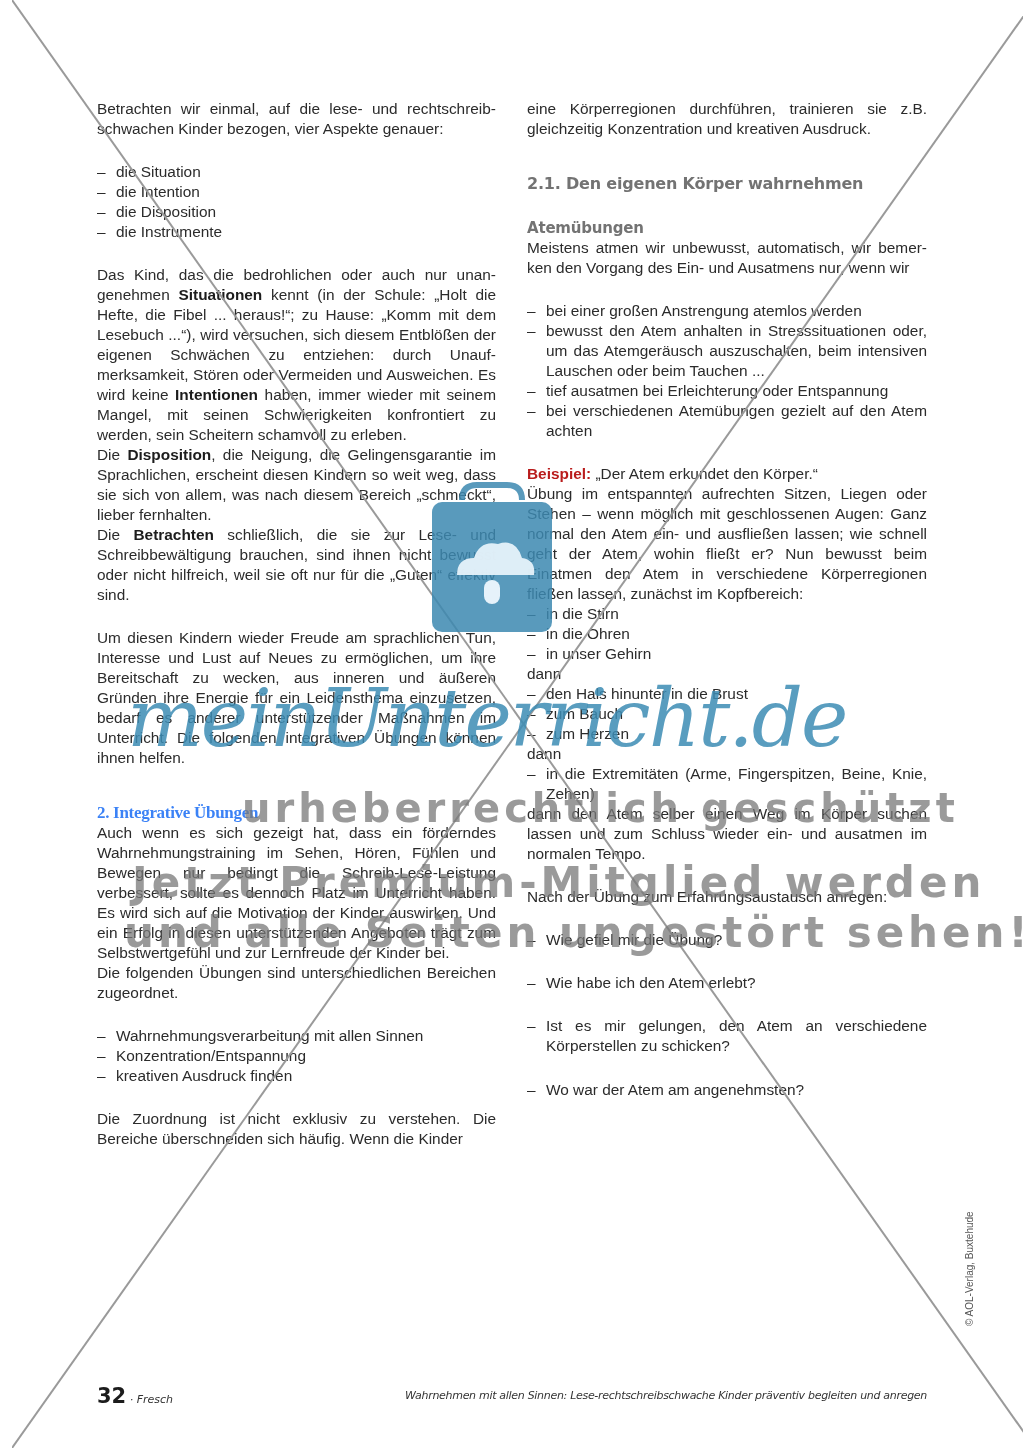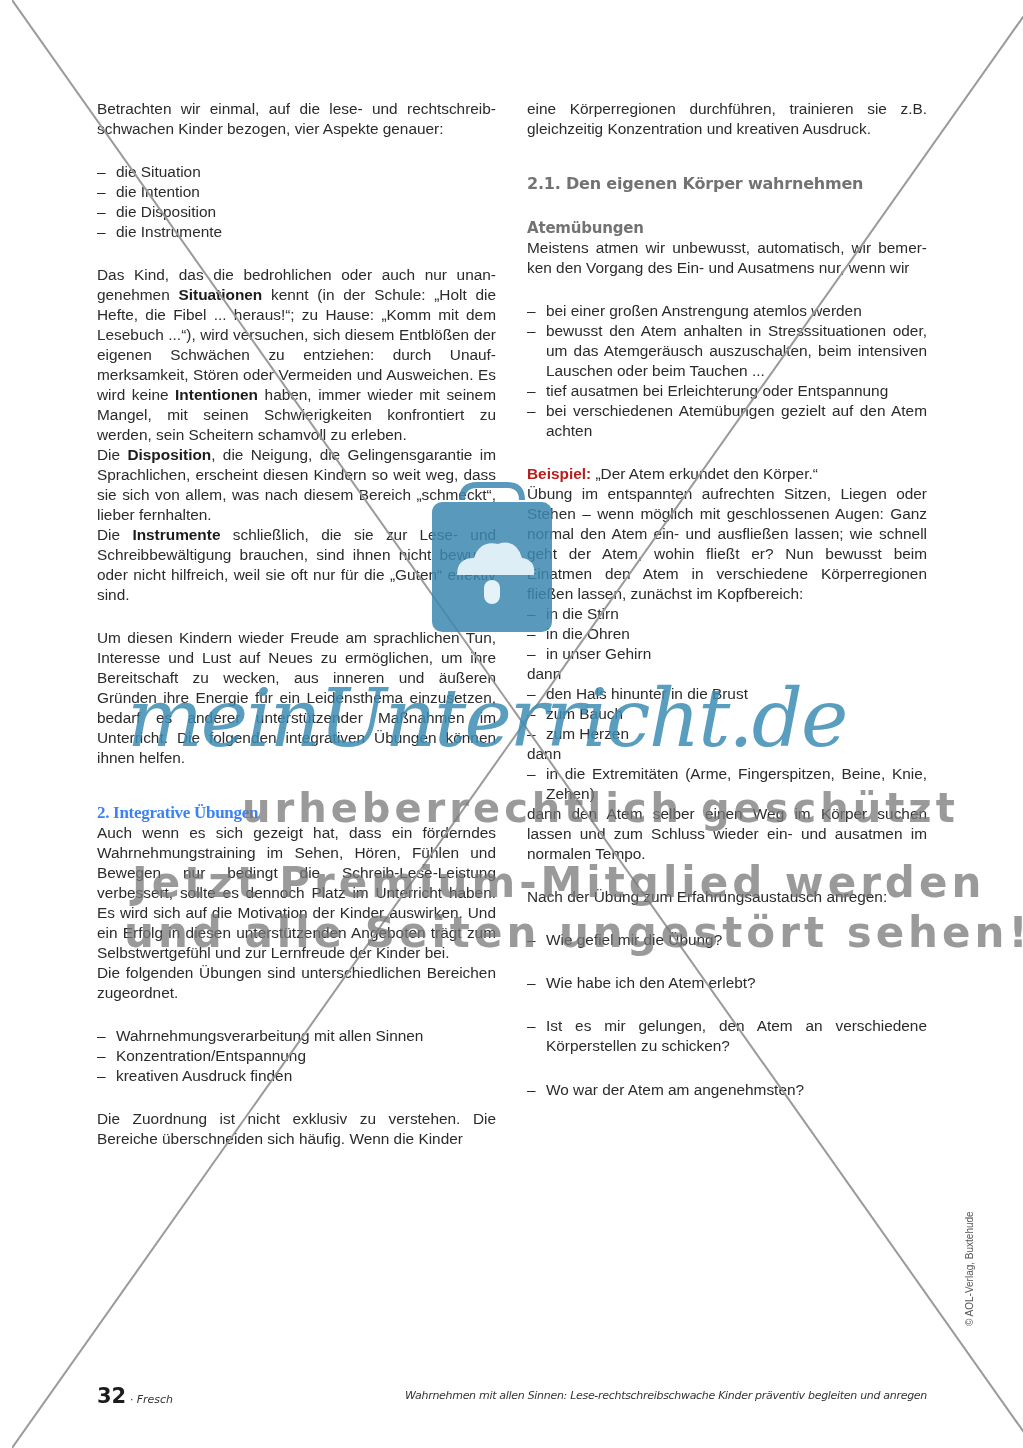--- a/index.html
+++ b/index.html
@@ -59,21 +59,21 @@
   <div class="gap"></div>
   <ul class="dash">
     <li>die Situation</li>
     <li>die Intention</li>
     <li>die Disposition</li>
     <li>die Instrumente</li>
   </ul>
   <div class="gap"></div>
   <p class="p"><span>Das Kind, das die bedrohlichen oder auch nur unan­genehmen </span><span class="b">Situationen</span><span> kennt (in der Schule: „Holt die Hefte, die Fibel ... heraus!“; zu Hause: „Komm mit dem Lesebuch ...“), wird versuchen, sich diesem Entblößen der eigenen Schwächen zu entziehen: durch Unauf­merksamkeit, Stören oder Vermeiden und Ausweichen. Es wird keine </span><span class="b">Intentionen</span><span> haben, immer wieder mit seinem Mangel, mit seinen Schwierigkeiten konfrontiert zu werden, sein Scheitern schamvoll zu erleben.</span></p>
   <p class="p"><span>Die </span><span class="b">Disposition</span><span>, die Neigung, die Gelingensgaran­tie im Sprachlichen, erscheint diesen Kindern so weit weg, dass sie sich von allem, was nach diesem Bereich „schmeckt“, lieber fernhalten.</span></p>
-  <p class="p"><span>Die </span><span class="b">Instrumente</span><span> schließlich, die sie zur Lese- und Schreibbewältigung brauchen, sind ihnen nicht bewusst oder nicht hilfreich, weil sie oft nur für die „Guten“ effek­tiv sind.</span></p>
+  <p class="p"><span>Die </span><span class="b">Betrachten</span><span> schließlich, die sie zur Lese- und Schreibbewältigung brauchen, sind ihnen nicht bewusst oder nicht hilfreich, weil sie oft nur für die „Guten“ effek­tiv sind.</span></p>
   <div class="gap"></div>
   <p class="p">Um diesen Kindern wieder Freude am sprachlichen Tun, Interesse und Lust auf Neues zu ermöglichen, um ihre Bereitschaft zu wecken, aus inneren und äußeren Gründen ihre Energie für ein Leidensthema einzuset­zen, bedarf es anderer unterstützender Maßnahmen im Unterricht. Die folgenden integrativen Übungen können ihnen helfen.</p>
   <div class="gap"></div>
   <div class="gap-s"></div>
   <h2 class="h2">2. Integrative Übungen</h2>
   <p class="p">Auch wenn es sich gezeigt hat, dass ein förderndes Wahrnehmungstraining im Sehen, Hören, Fühlen und Bewegen nur bedingt die Schreib-Lese-Leistung verbessert, sollte es dennoch Platz im Unterricht haben. Es wird sich auf die Motivation der Kinder auswirken. Und ein Erfolg in diesen unterstützenden Angeboten trägt zum Selbstwertgefühl und zur Lernfreude der Kinder bei.</p>
   <p class="p">Die folgenden Übungen sind unterschiedlichen Berei­chen zugeordnet.</p>
   <div class="gap"></div>
   <ul class="dash">
     <li>Wahrnehmungsverarbeitung mit allen Sinnen</li>

